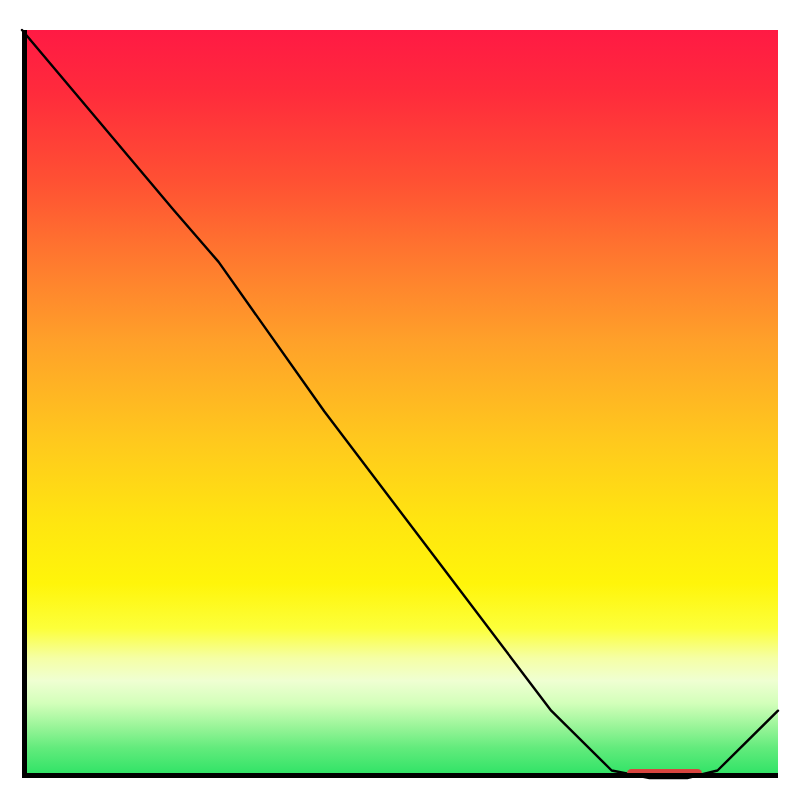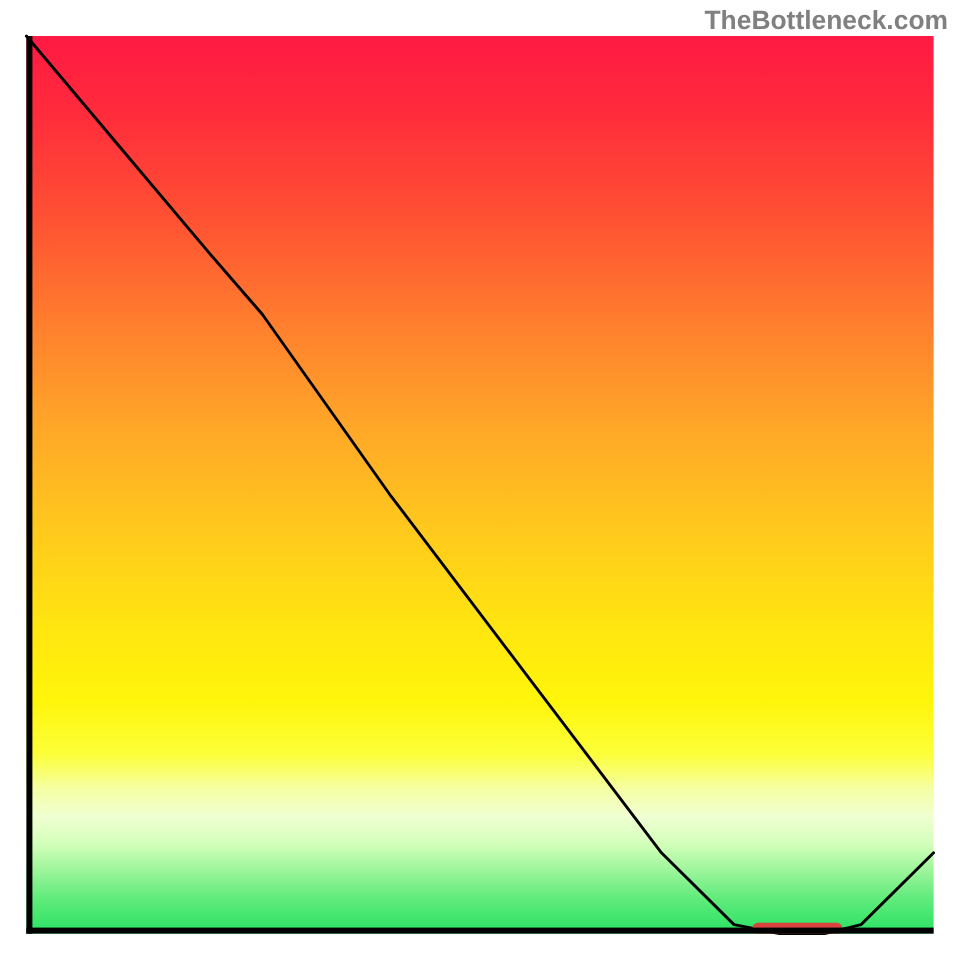--- a/index.html
+++ b/index.html
@@ -80,21 +80,20 @@
     background: #d9443f;
     border-radius: 5px;
     height: 9px;
   }
 </style>
 </head>
 <body>
 
 <div class="container">
 
-  <div class="watermark">TheBottleneck.com</div>
 
   <div class="plot-area">
 
     <div class="gradient-bg"></div>
 
     <svg class="curve" viewBox="0 0 756 748" preserveAspectRatio="none">
       <path id="curve-path" fill="none" stroke="#000000" stroke-width="2.4" stroke-linecap="round" stroke-linejoin="round" d="M0.00 0.00 L75.60 89.76 L151.20 179.52 L196.56 231.88 L302.40 381.48 L415.80 531.08 L529.20 680.68 L589.68 740.52 L627.48 748.00 L665.28 748.00 L695.52 740.52 L756.00 680.68"></path>
     </svg>
 
     <div id="optimal-marker" class="marker" style="left: 604.8px; width: 75.6px; top: 739px;"></div>

